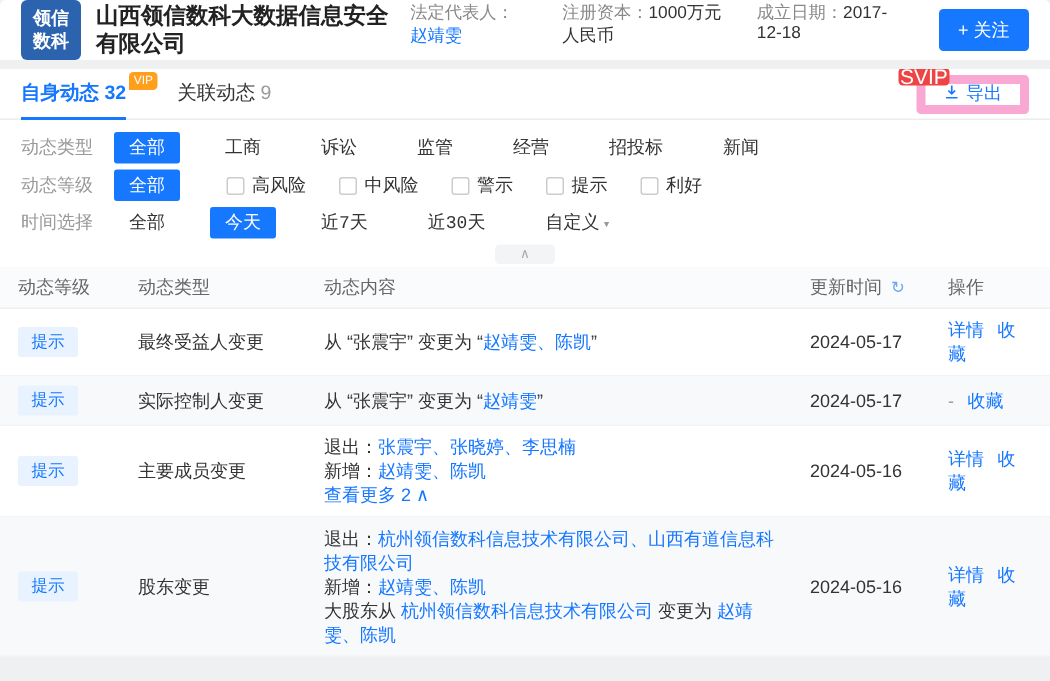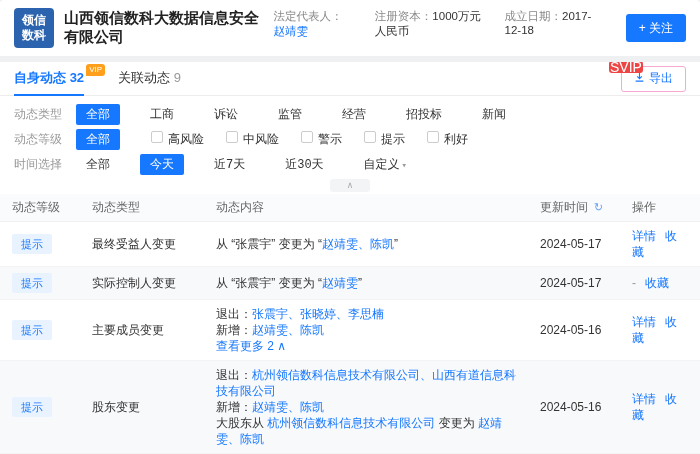--- a/index.html
+++ b/index.html
@@ -1,44 +1,44 @@
 <!DOCTYPE html>
 <html><head>
 <meta charset="utf-8">
 <style>
   *{box-sizing:border-box;margin:0;padding:0}
   html,body{width:700px;height:454px;overflow:hidden}
   body{background:#eef0f2;font-family:"Liberation Sans","DejaVu Sans",sans-serif;font-size:12px;color:#333}
   .link{color:#1677ff;text-decoration:none;cursor:pointer}
   
-  .topbar{background:#fff;border-radius:4px 4px 0 0;display:flex;align-items:center;padding:8px 14px;height:56px;gap:10px}
+  .topbar{background:#fff;border-radius:4px 4px 0 0;display:flex;align-items:center;padding:8px 14px;height:40px;gap:10px}
   .logo{width:40px;height:40px;border-radius:4px;background:#2c63af;color:#fff;display:flex;flex-direction:column;align-items:center;justify-content:center;font-size:12px;font-weight:bold;line-height:1.25;flex:none}
   .cinfo{display:flex;flex-direction:row;gap:5px}
   .cname{font-size:15px;font-weight:bold;color:#222}
   .meta{font-size:11.5px;display:flex;align-items:flex-start}
   .meta .grp{margin-right:22px}
   .meta .lab{color:#888}
   .follow{margin-left:auto;background:#1677ff;color:#ffffff;border:none;border-radius:3px;height:28px;padding:0 13px;font-size:12px;cursor:pointer;flex:none}
   
   .card{background:#fff;margin-top:6px;height:392px;overflow:hidden}
   .tabs{display:flex;align-items:center;height:34px;padding:0 14px;border-bottom:1px solid #ececec}
   .tab{position:relative;height:34px;line-height:32px;margin-right:34px;font-size:13px;color:#333;cursor:pointer}
   .tab.active{color:#1677ff;font-weight:bold;border-bottom:2px solid #1677ff}
   .vipbadge{position:absolute;top:2px;right:-21px;background:#ff9f1c;color:#fff;font-size:8px;line-height:10px;padding:1px 3px;border-radius:3px 3px 3px 0;font-weight:normal}
   .exportwrap{margin-left:auto;position:relative}
   .svipbadge{position:absolute;top:-5px;left:-12px;background:#ef4444;color:#fff;font-size:14px;line-height:10px;padding:1px 1px;border-radius:3px;z-index:2}
-  .export{display:flex;align-items:center;gap:4px;background:#fff;border:1px solid #f9a8d4;color:#1677ff;border-radius:3px;height:26px;padding:0 12px;font-size:12px;cursor:pointer}
+  .export{display:flex;align-items:center;gap:4px;background:#fff;border:6px solid #f9a8d4;color:#1677ff;border-radius:3px;height:26px;padding:0 12px;font-size:12px;cursor:pointer}
   
   .filters{padding:8px 14px 0}
   .frow{display:flex;align-items:center;margin-bottom:4px}
   .flab{width:62px;color:#999;flex:none}
   .opts{display:flex;align-items:center}
   .opt{background:transparent;border:none;font-family:Liberation Mono, monospace;font-size:12px;color:#333;padding:2px 10px;margin-right:20px;border-radius:2px;cursor:pointer;white-space:nowrap}
   .opt.sel{background:#1677ff;color:#fff}
-  .ck{display:inline-flex;gap:5px;margin:0 11px;color:#333;cursor:pointer;white-space:nowrap}
+  .ck{display:inline-flex;align-items:center;gap:5px;margin:0 11px;color:#333;cursor:pointer;white-space:nowrap}
   .box{width:12px;height:12px;border:1px solid #ccc;border-radius:2px;background:#fff;flex:none}
   .caret{color:#999;font-size:9px;margin-left:2px}
   .collapse{width:40px;height:13px;margin:1px auto 2px;background:#f3f4f6;color:#aaa;font-size:9px;line-height:13px;text-align:center;border-radius:3px;cursor:pointer}
   
   table{width:100%;border-collapse:collapse;table-layout:fixed}
   thead th{padding:5px 12px;text-align:left;color:#666;font-weight:normal;background:#fafbfd;border-bottom:1px solid #f0f0f0;font-size:12px;white-space:nowrap}
   th:nth-child(1){width:80px}
   th:nth-child(2){width:124px}
   th:nth-child(4){width:92px}
   th:nth-child(5){width:80px}

